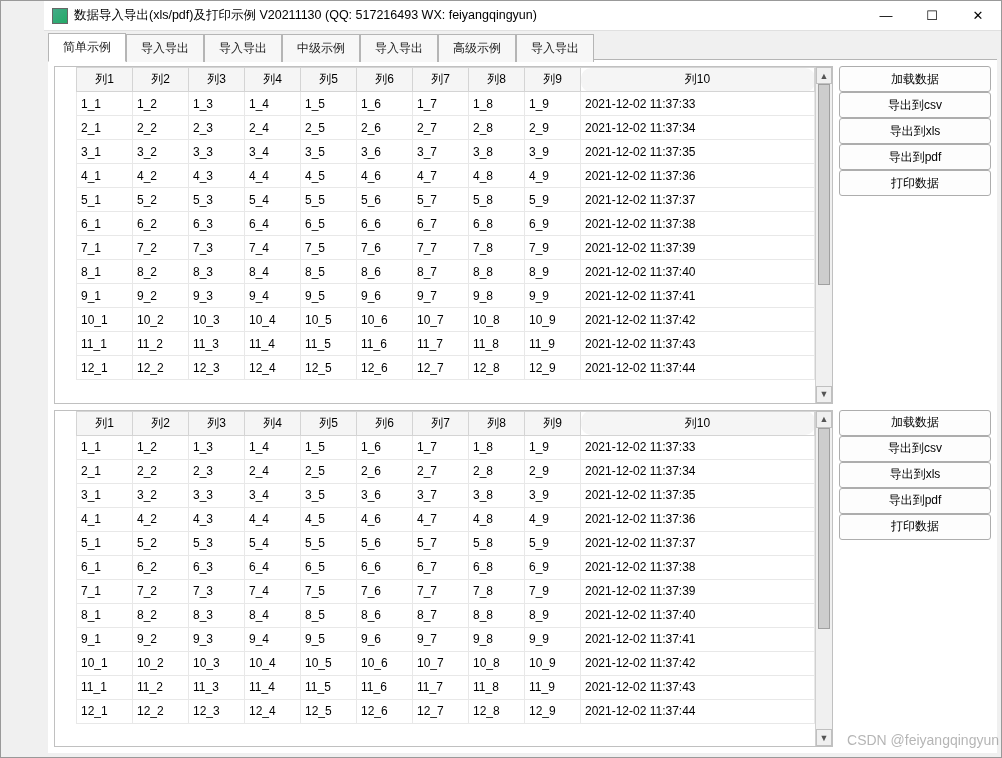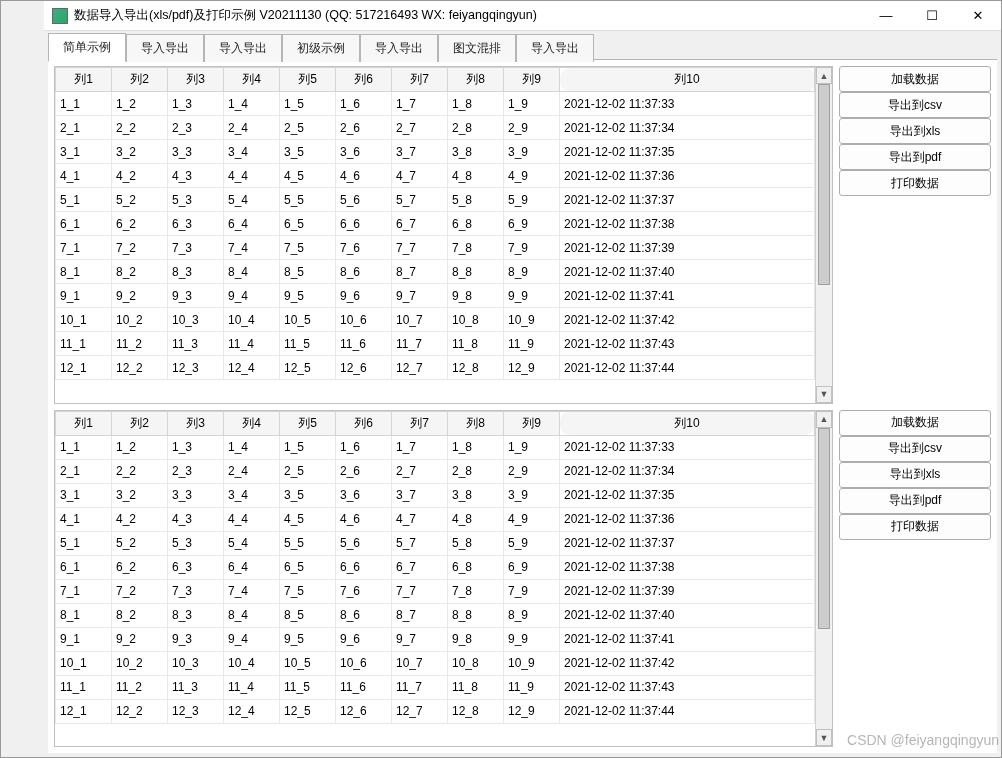--- a/index.html
+++ b/index.html
@@ -95,20 +95,21 @@
   border: 1px solid #c0c0c0;
   background: #fff;
   display: flex;
   min-width: 0;
 }
 .table-inner {
   flex: 1;
   overflow: hidden;
   display: flex;
   flex-direction: column;
+  margin-left: 21px;
 }
 table {
   border-collapse: collapse;
   width: 100%;
   table-layout: fixed;
 }
 thead th {
   background: #f5f5f5;
   border: 1px solid #d4d4d4;
   font-weight: normal;
@@ -189,23 +190,23 @@
       <div class="winbtn">—</div>
       <div class="winbtn">☐</div>
       <div class="winbtn close">✕</div>
     </div>
   </div>
 
   <div class="tabbar" id="tabbar">
       <div class="tab active">简单示例</div>
       <div class="tab">导入导出</div>
       <div class="tab">导入导出</div>
-      <div class="tab">初级示例</div>
+      <div class="tab">中级示例</div>
       <div class="tab">导入导出</div>
-      <div class="tab">图文混排</div>
+      <div class="tab">高级示例</div>
       <div class="tab">导入导出</div>
     </div>
 
   <div class="content">
 
     <div class="panel-row">
       <div class="table-wrap">
         <div class="table-inner">
           <table>
             <thead>

